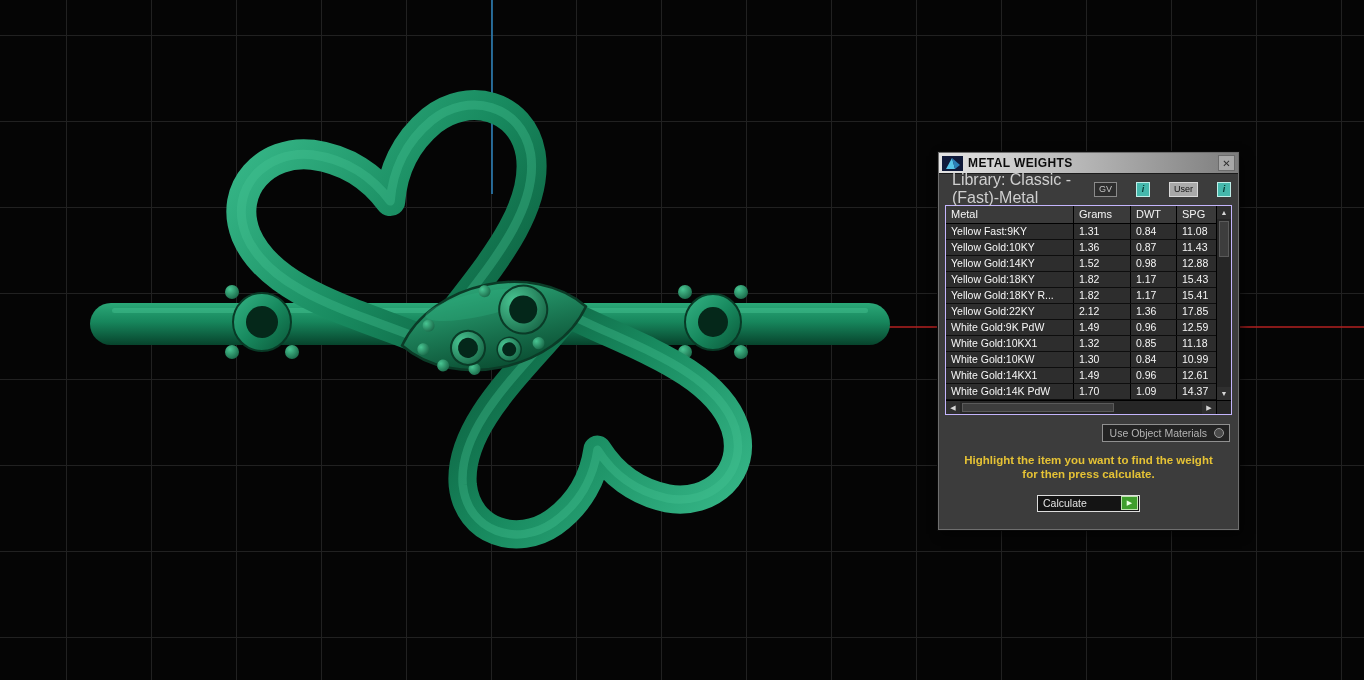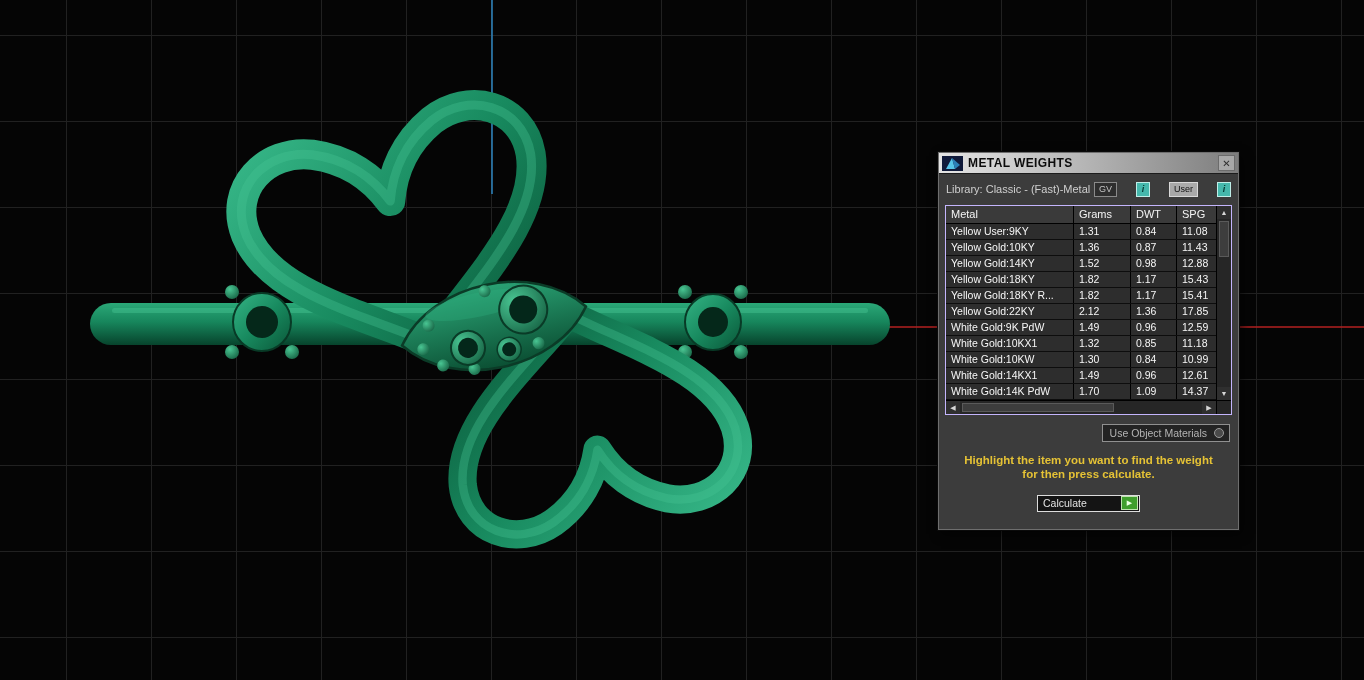--- a/index.html
+++ b/index.html
@@ -21,21 +21,21 @@
   .titlebar{height:20px;display:flex;align-items:center;padding:0 3px;
     background:linear-gradient(to right,#e4e4e4,#b9b9b9 45%,#7d7d7d);
     border-bottom:1px solid #1c1c1c;}
   .appicon{width:21px;height:15px;display:inline-flex;margin-right:5px;}
   .title{font-size:12px;font-weight:bold;color:#0c0c0c;letter-spacing:.4px;flex:1;}
   .close{width:15px;height:14px;display:flex;align-items:center;justify-content:center;
     font-size:10px;font-weight:bold;color:#2e2e2e;background:#a8a8a8;
     border:1px solid #6b6b6b;cursor:default;}
 
   .libraryrow{display:flex;align-items:center;margin:7px 7px 0;height:16px;}
-  .liblabel{font-size:11px;color:#cfcfcf;flex:1;}
+  .liblabel{font-size:16px;color:#cfcfcf;flex:1;margin-left:6px;}
   .btngroup{display:flex;gap:19px;align-items:center;}
   .smallbtn{font-size:9px;height:13px;display:flex;align-items:center;padding:0 4px;}
   .smallbtn.dark{background:#2e2e2e;color:#c4c4c4;border:1px solid #8a8a8a;}
   .smallbtn.light{background:#a9a9a9;color:#111;border:1px solid #d8d8d8;}
   .infobox{width:12px;height:13px;background:#45b8ac;border:1px solid #bfeee8;
     color:#073a34;font-size:9px;font-weight:bold;font-style:italic;
     display:flex;align-items:center;justify-content:center;}
 
   
   .tablegrid{margin:8px 6px 0;display:grid;grid-template-columns:1fr 15px;
@@ -189,21 +189,21 @@
     <div class="tablegrid">
       <div class="tablearea">
         <div class="thead">
             <span class="hcell">Metal</span>
             <span class="hcell">Grams</span>
             <span class="hcell">DWT</span>
             <span class="hcell">SPG</span>
           </div>
         <div class="tbody">
             <div class="trow">
-            <span class="cell c-metal">Yellow User:9KY</span>
+            <span class="cell c-metal">Yellow Fast:9KY</span>
             <span class="cell c-grams">1.31</span>
             <span class="cell c-dwt">0.84</span>
             <span class="cell c-spg">11.08</span>
           </div>
             <div class="trow">
             <span class="cell c-metal">Yellow Gold:10KY</span>
             <span class="cell c-grams">1.36</span>
             <span class="cell c-dwt">0.87</span>
             <span class="cell c-spg">11.43</span>
           </div>

